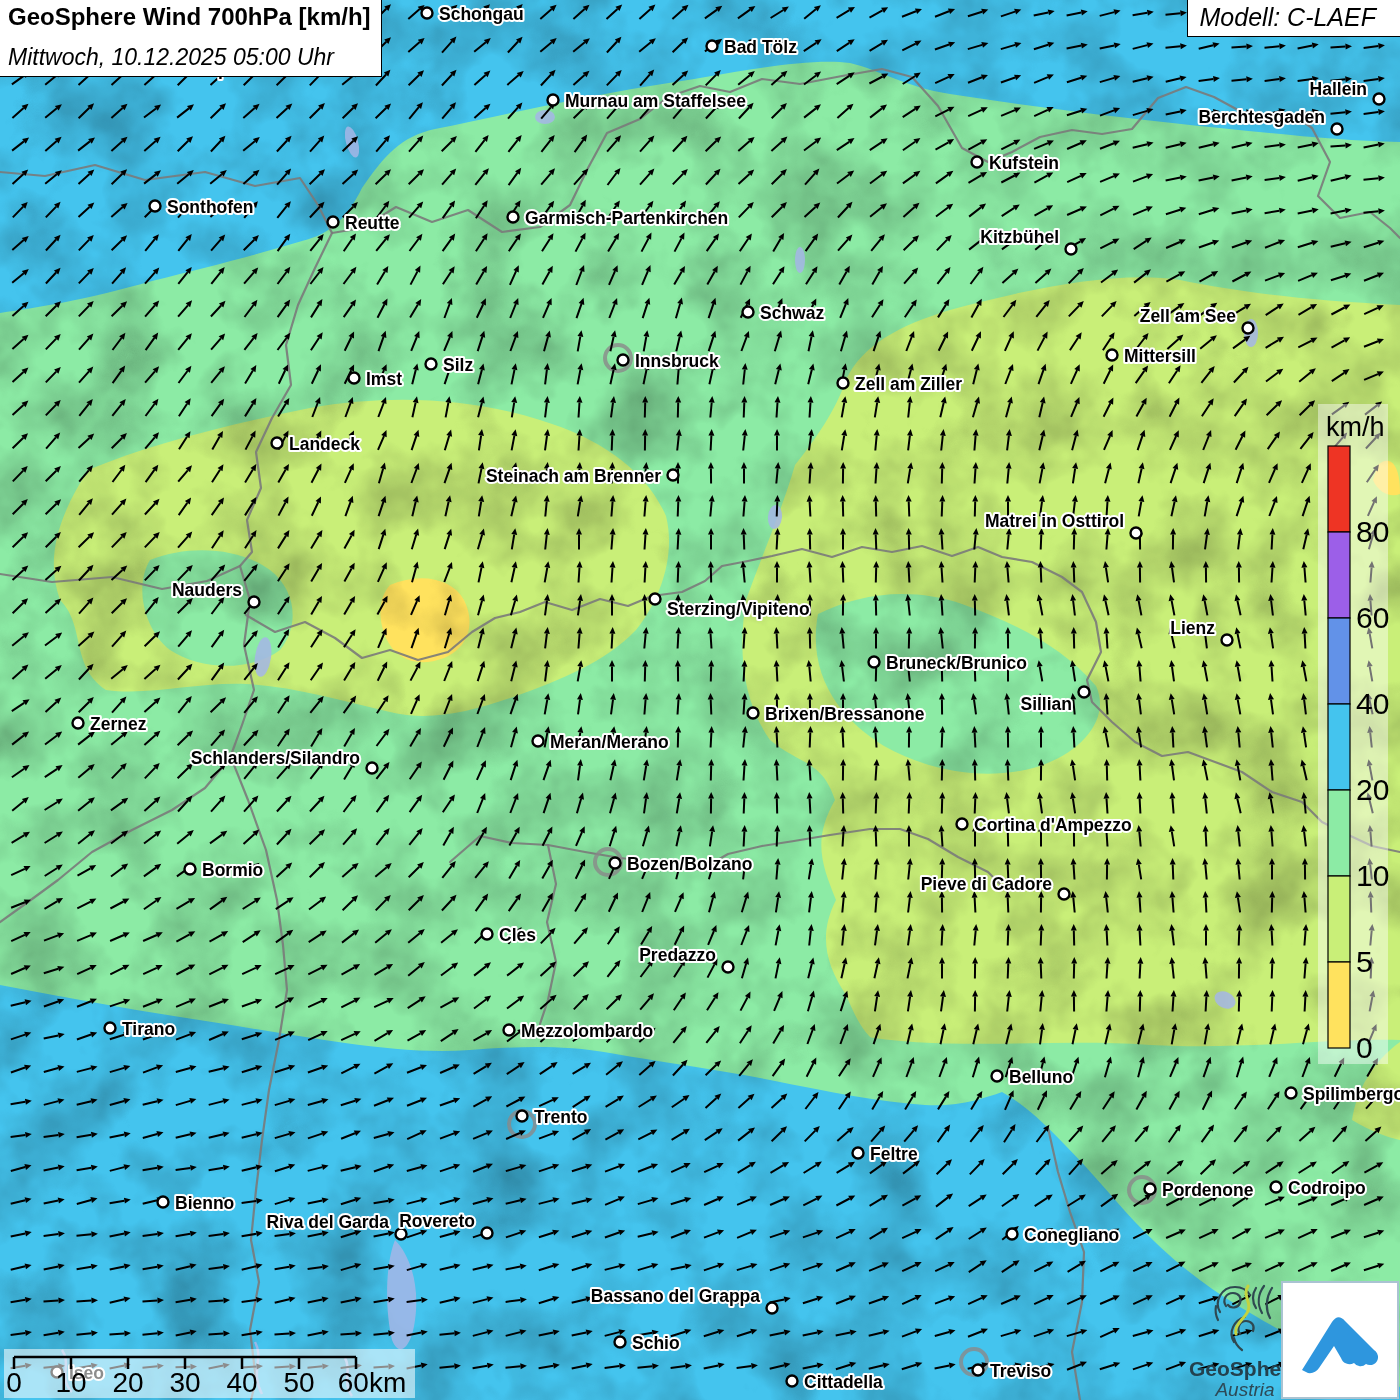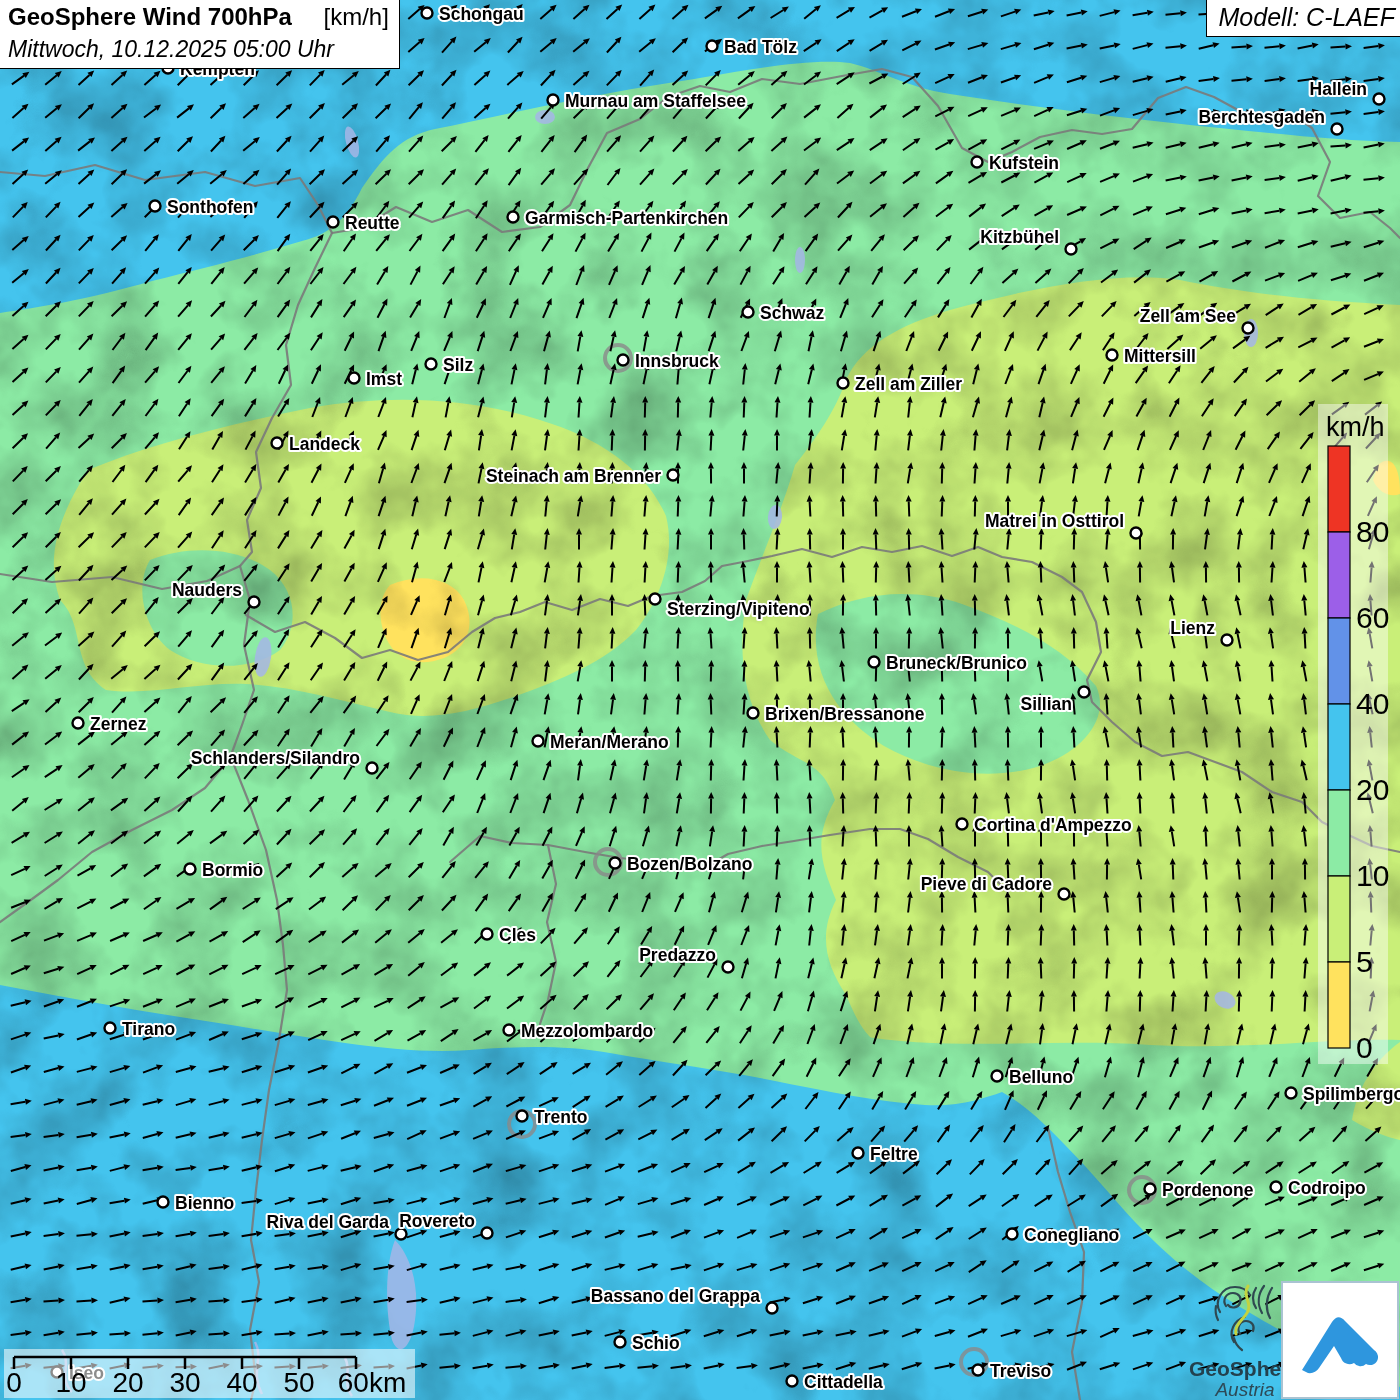--- a/index.html
+++ b/index.html
@@ -3,24 +3,24 @@
 <meta charset="utf-8">
 <style>
   html,body{margin:0;padding:0;background:#dde;}
   #stage{position:relative;width:1400px;height:1400px;overflow:hidden;
          font-family:"Liberation Sans",sans-serif;}
   #map{position:absolute;left:0;top:0;}
   .overlay-box{position:absolute;background:#fff;border:1px solid #000;
                box-sizing:border-box;white-space:nowrap;}
   #title-box{left:0;top:0;border-left:none;border-top:none;padding:3px 10px 5px 8px;}
   #title-line1{font-size:24px;font-weight:bold;color:#000;}
-  #title-line1 .unit{font-weight:normal;margin-left:25px;}
-  #title-line2{font-size:23px;font-style:italic;color:#000;margin-top:5px;}
+  #title-line1 .unit{font-weight:bold;}
+  #title-line2{font-size:23px;font-style:italic;color:#000;margin-top:13px;}
   #model-box{right:0;top:0;border-right:none;border-top:none;
-             padding:3px 5px 4px 12px;font-size:25px;font-style:italic;color:#000;}
+             padding:3px 24px 4px 12px;font-size:25px;font-style:italic;color:#000;}
   
   .city-label{font-family:"Liberation Sans",sans-serif;font-size:17.5px;font-weight:bold;
               fill:#000;stroke:#fff;stroke-width:4px;paint-order:stroke;stroke-linejoin:round;}
   .legend-num{font-family:"Liberation Sans",sans-serif;font-size:30px;fill:#000;}
   .legend-unit{font-family:"Liberation Sans",sans-serif;font-size:27px;fill:#000;}
   .scale-num{font-family:"Liberation Sans",sans-serif;font-size:28px;fill:#000;}
   
   #geosphere-logo{position:absolute;left:1186px;top:1284px;width:118px;height:116px;text-align:center;}
   #geosphere-name{font-size:21px;font-weight:bold;color:#23414e;line-height:21px;}
   #geosphere-country{font-size:19px;color:#2d4a57;line-height:21px;font-style:italic;}

